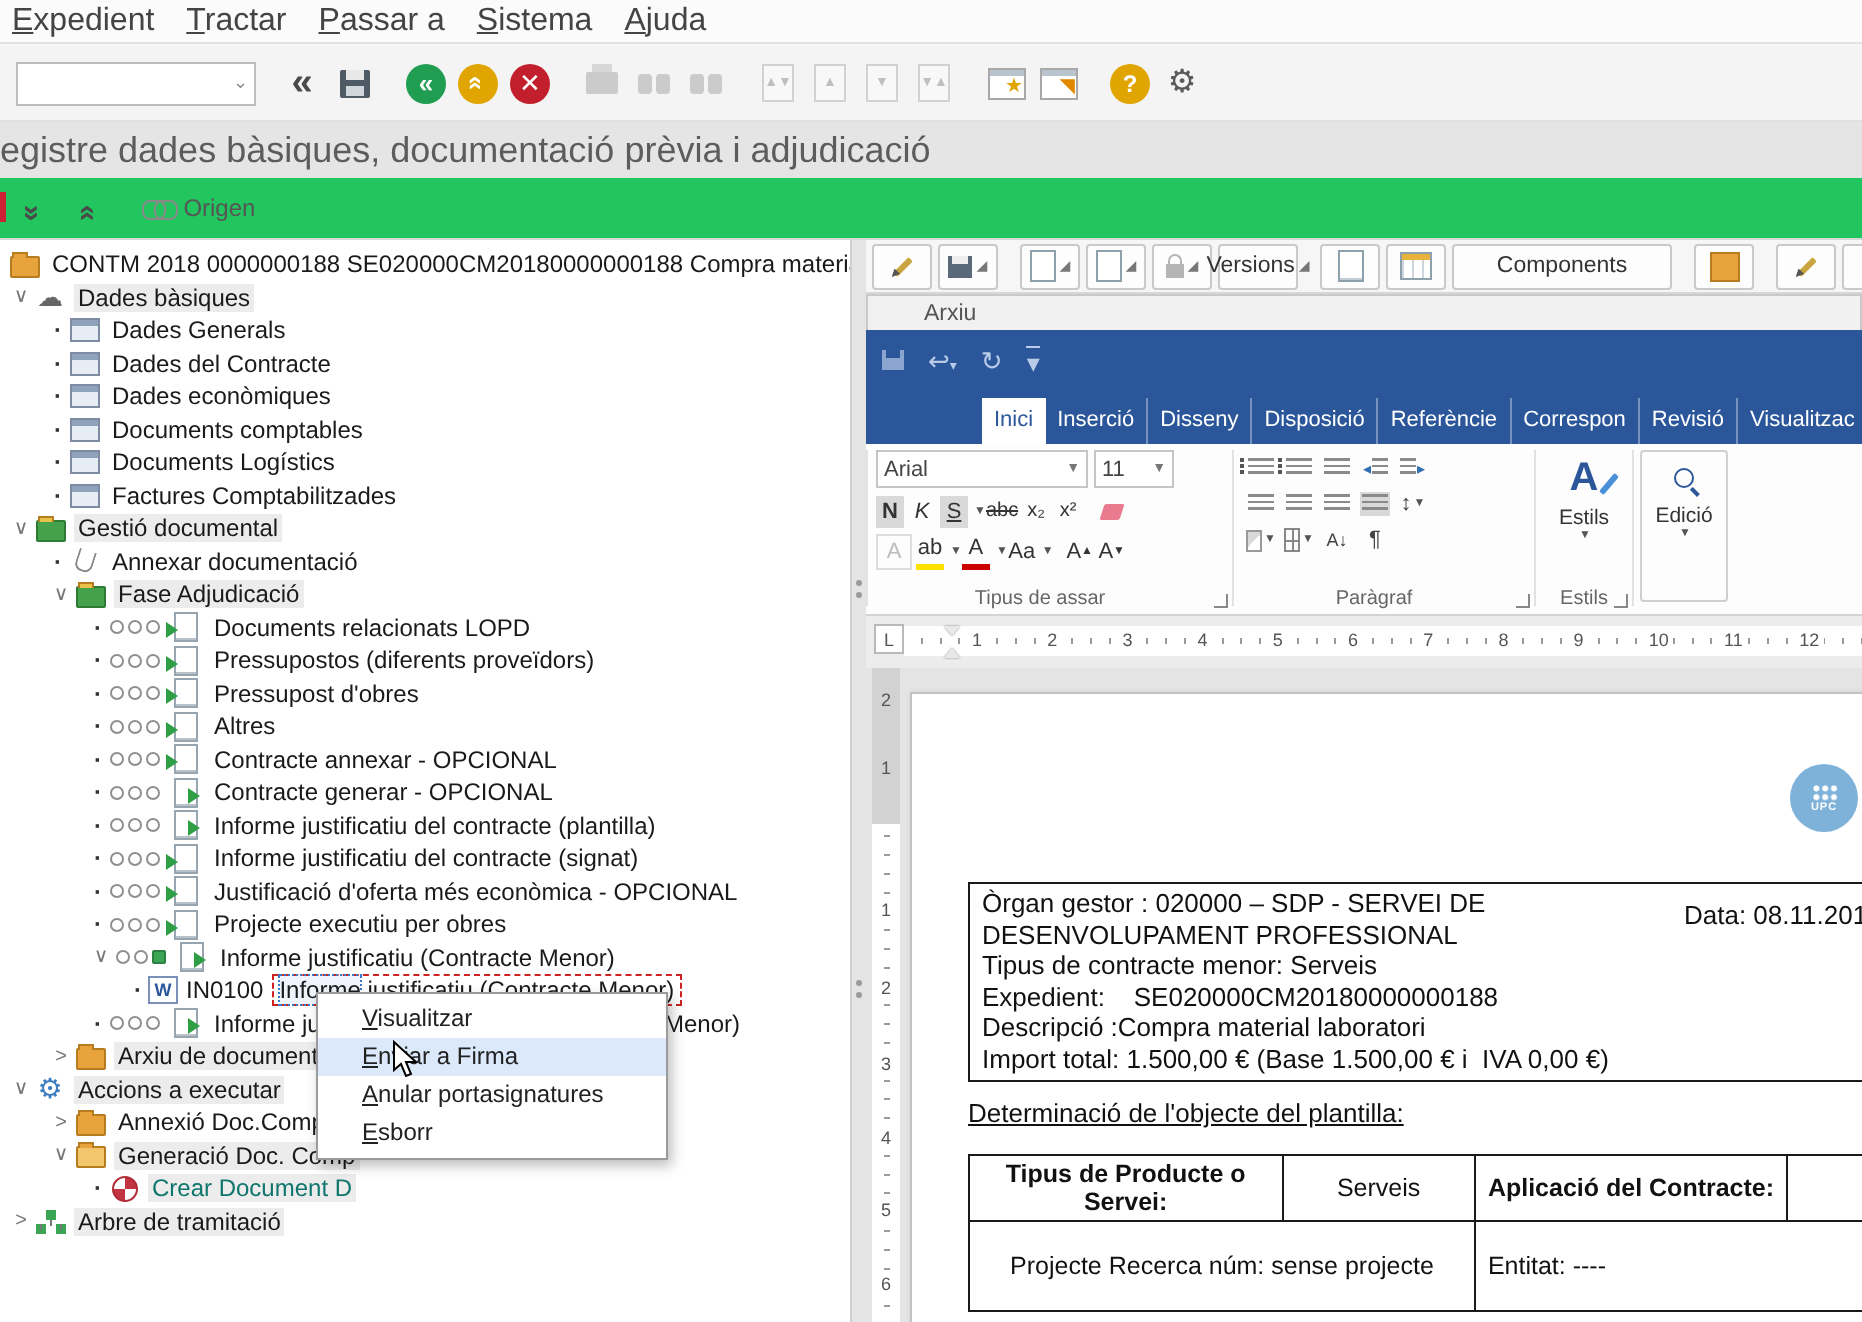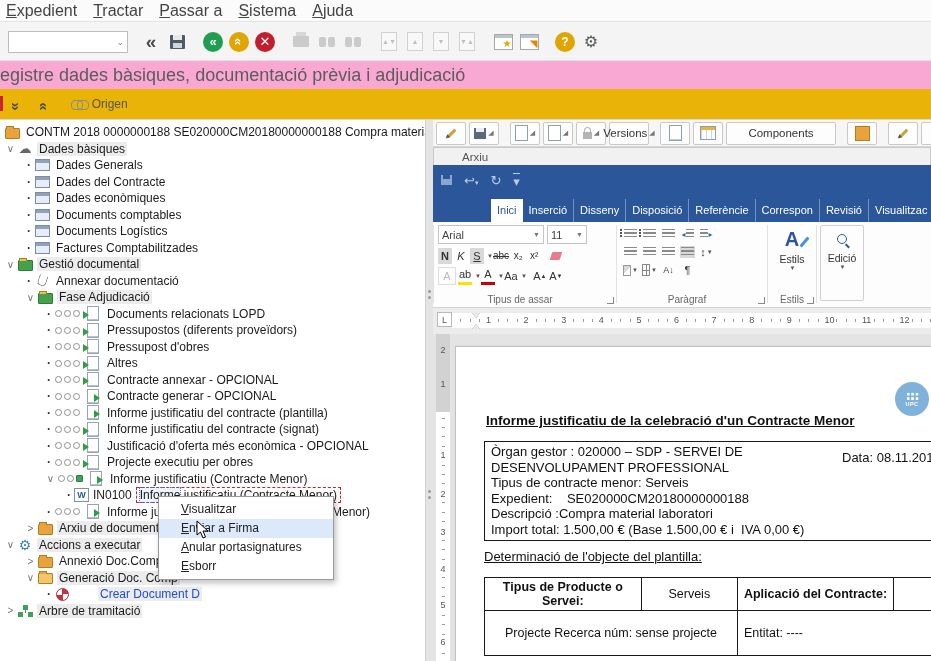--- a/index.html
+++ b/index.html
@@ -34,23 +34,23 @@
   .binoc:before,.binoc:after{content:"";position:absolute;top:0;width:7px;height:10px;background:#9b9b9b;border-radius:2px;}
   .binoc:before{left:0;} .binoc:after{right:0;}
   .pgico{width:14px;height:17px;background:#fff;border:1px solid #a8a8a8;display:flex;flex-direction:column;
          align-items:center;justify-content:center;font-size:7px;color:#2f9e44;line-height:.8;}
   .winico{width:17px;height:14px;background:#fff;border:1px solid #a8a8a8;position:relative;font-size:9px;
           display:flex;align-items:flex-end;justify-content:flex-end;}
   .winico:before{content:"";position:absolute;left:0;top:0;right:0;height:3px;background:#b9c4cf;}
   .star{color:#e0a500;font-size:10px;line-height:1;} .warr{color:#e08900;font-size:10px;line-height:1;}
   .gear{font-size:16px;color:#5a5a5a;line-height:1;}
   
-  .titlebar{position:absolute;left:0;top:61px;width:931px;height:28px;display:flex;align-items:center;background:#f9a8d4;}
+  .titlebar{position:absolute;left:0;top:61px;width:931px;height:28px;display:flex;align-items:center;background:#e5e5e5;}
   .apptitle{font-size:18px;color:#5c5c5c;margin-left:0;}
-  .subbar{position:absolute;left:0;top:89px;width:931px;height:30px;background:#eab308;
+  .subbar{position:absolute;left:0;top:89px;width:931px;height:30px;background:#22c55e;
           border-bottom:1px solid #d9d9d9;display:flex;align-items:center;}
   .redsliver{position:absolute;left:0;top:7px;width:3px;height:15px;background:#c23;}
   .chev2{font-size:15px;font-weight:bold;color:#4a4a4a;letter-spacing:-4px;margin:0 10px 0 14px;line-height:1;}
   .linkico{width:16px;height:9px;position:relative;margin:0 5px 0 14px;}
   .linkico:before,.linkico:after{content:"";position:absolute;top:0;width:10px;height:8px;border:1.6px solid #8a8a8a;border-radius:4px;}
   .linkico:before{left:0;} .linkico:after{left:6px;}
   .origen{color:#555;}
   
   .main{position:absolute;left:0;top:120px;width:931px;height:541px;}
   .treepanel{position:absolute;left:0;top:0;width:425px;height:541px;background:#fff;overflow:hidden;}
@@ -58,21 +58,21 @@
   .splitter i{position:absolute;left:2px;width:3px;height:3px;background:#9a9a9a;border-radius:50%;}
   
   .tree{position:absolute;left:0;top:4px;width:425px;}
   .trow{position:relative;height:16.5px;display:flex;align-items:center;white-space:nowrap;font-size:12px;color:#1a1a1a;}
   .exp{width:13px;color:#777;font-size:10px;text-align:center;flex:0 0 13px;}
   .tdot{width:10px;color:#333;font-weight:bold;text-align:center;flex:0 0 10px;}
   .stg{display:inline-flex;align-items:center;margin:0 3px 0 1px;}
   .st{width:7px;height:7px;border:1.5px solid #8f8f8f;border-radius:50%;box-sizing:border-box;margin-right:2px;display:inline-block;}
   .st.sq{background:#3aa655;border-color:#2c8043;border-radius:1px;}
   .ti{display:inline-flex;align-items:center;justify-content:center;width:16px;height:13px;margin-right:4px;flex:0 0 16px;}
-  .tlabel{padding:0 2px;} .tlabel.hl{background:#ececec;} .tlabel.blue{color:#1d4ed8;margin-left:24px;}
+  .tlabel{padding:0 2px;} .tlabel.hl{background:#ececec;} .tlabel.blue{color:#0f766e;}
   .tlabel.sel{border:1px dashed #cc2222;padding:0 3px;}
   .selblue{outline:1px dotted #3a78c9;background:#eef4fc;}
   .tpre{margin-right:4px;}
   .tsuf{position:absolute;left:332px;top:1px;}
   
   .i-folder-yellow i,.i-folder-open i{display:block;width:13px;height:9px;background:#e8a33d;border:1px solid #b57d1f;
      border-radius:1px;position:relative;margin-top:2px;}
   .i-folder-yellow i:before,.i-folder-open i:before{content:"";position:absolute;left:0;top:-3px;width:6px;height:2px;
      background:#e8a33d;border:1px solid #b57d1f;border-bottom:none;}
   .i-folder-open i{background:#f3c66e;}
@@ -803,21 +803,20 @@
             <span class="vrn" style="top: 193px; background: rgb(255, 255, 255);">3</span>
             <span class="vrn" style="top: 230px; background: rgb(255, 255, 255);">4</span>
             <span class="vrn" style="top: 266px; background: rgb(255, 255, 255);">5</span>
             <span class="vrn" style="top: 303px; background: rgb(255, 255, 255);">6</span>
           </div>
         <div class="page">
           <div class="upc">
             <span class="dots"></span>
             <span class="t">UPC</span>
           </div>
-          <div class="doctitle">Informe justificatiu de la celebració d'un Contracte Menor</div>
           <div class="infobox">
             <div class="docline">Òrgan gestor : 020000 – SDP - SERVEI DE</div>
             <div class="docline">DESENVOLUPAMENT PROFESSIONAL</div>
             <div class="docline">Tipus de contracte menor: Serveis</div>
             <div class="docline">Expedient:    SE020000CM20180000000188</div>
             <div class="docline">Descripció :Compra material laboratori</div>
             <div class="docline">Import total: 1.500,00 € (Base 1.500,00 € i  IVA 0,00 €)</div>
             <div class="datefield">Data: 08.11.2018</div>
           </div>
           <div class="h2">Determinació de l'objecte del plantilla:</div>

